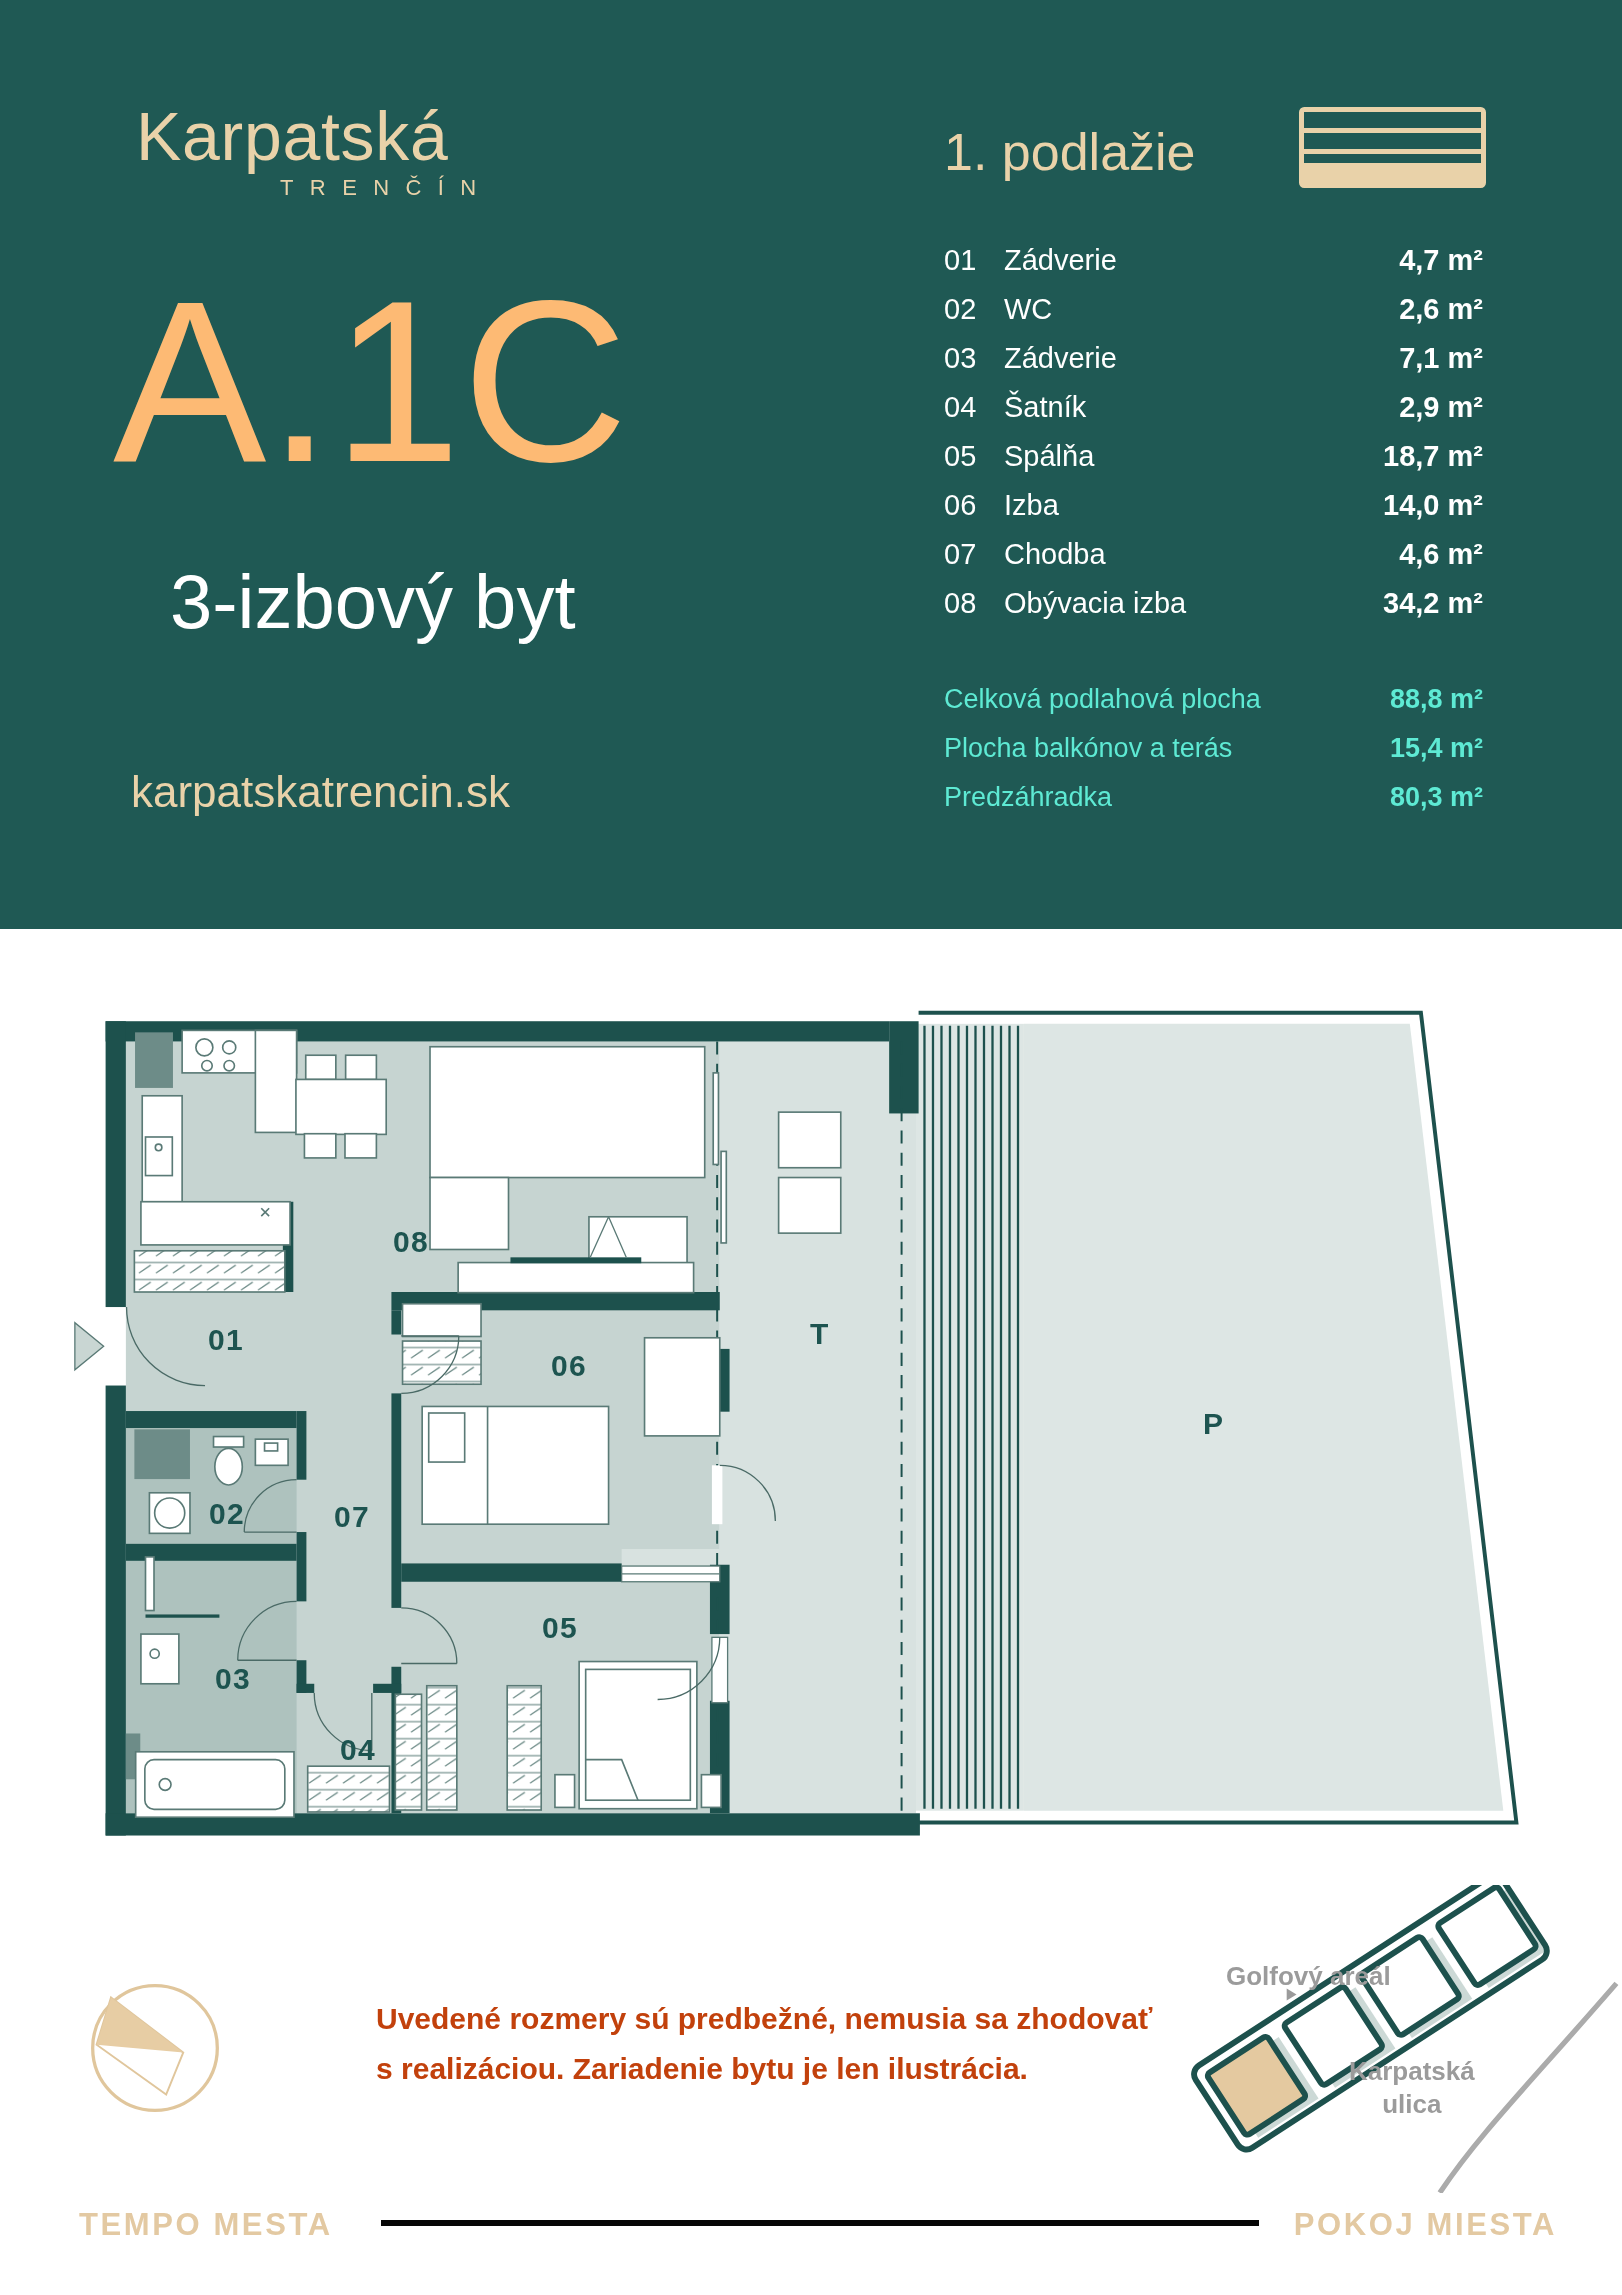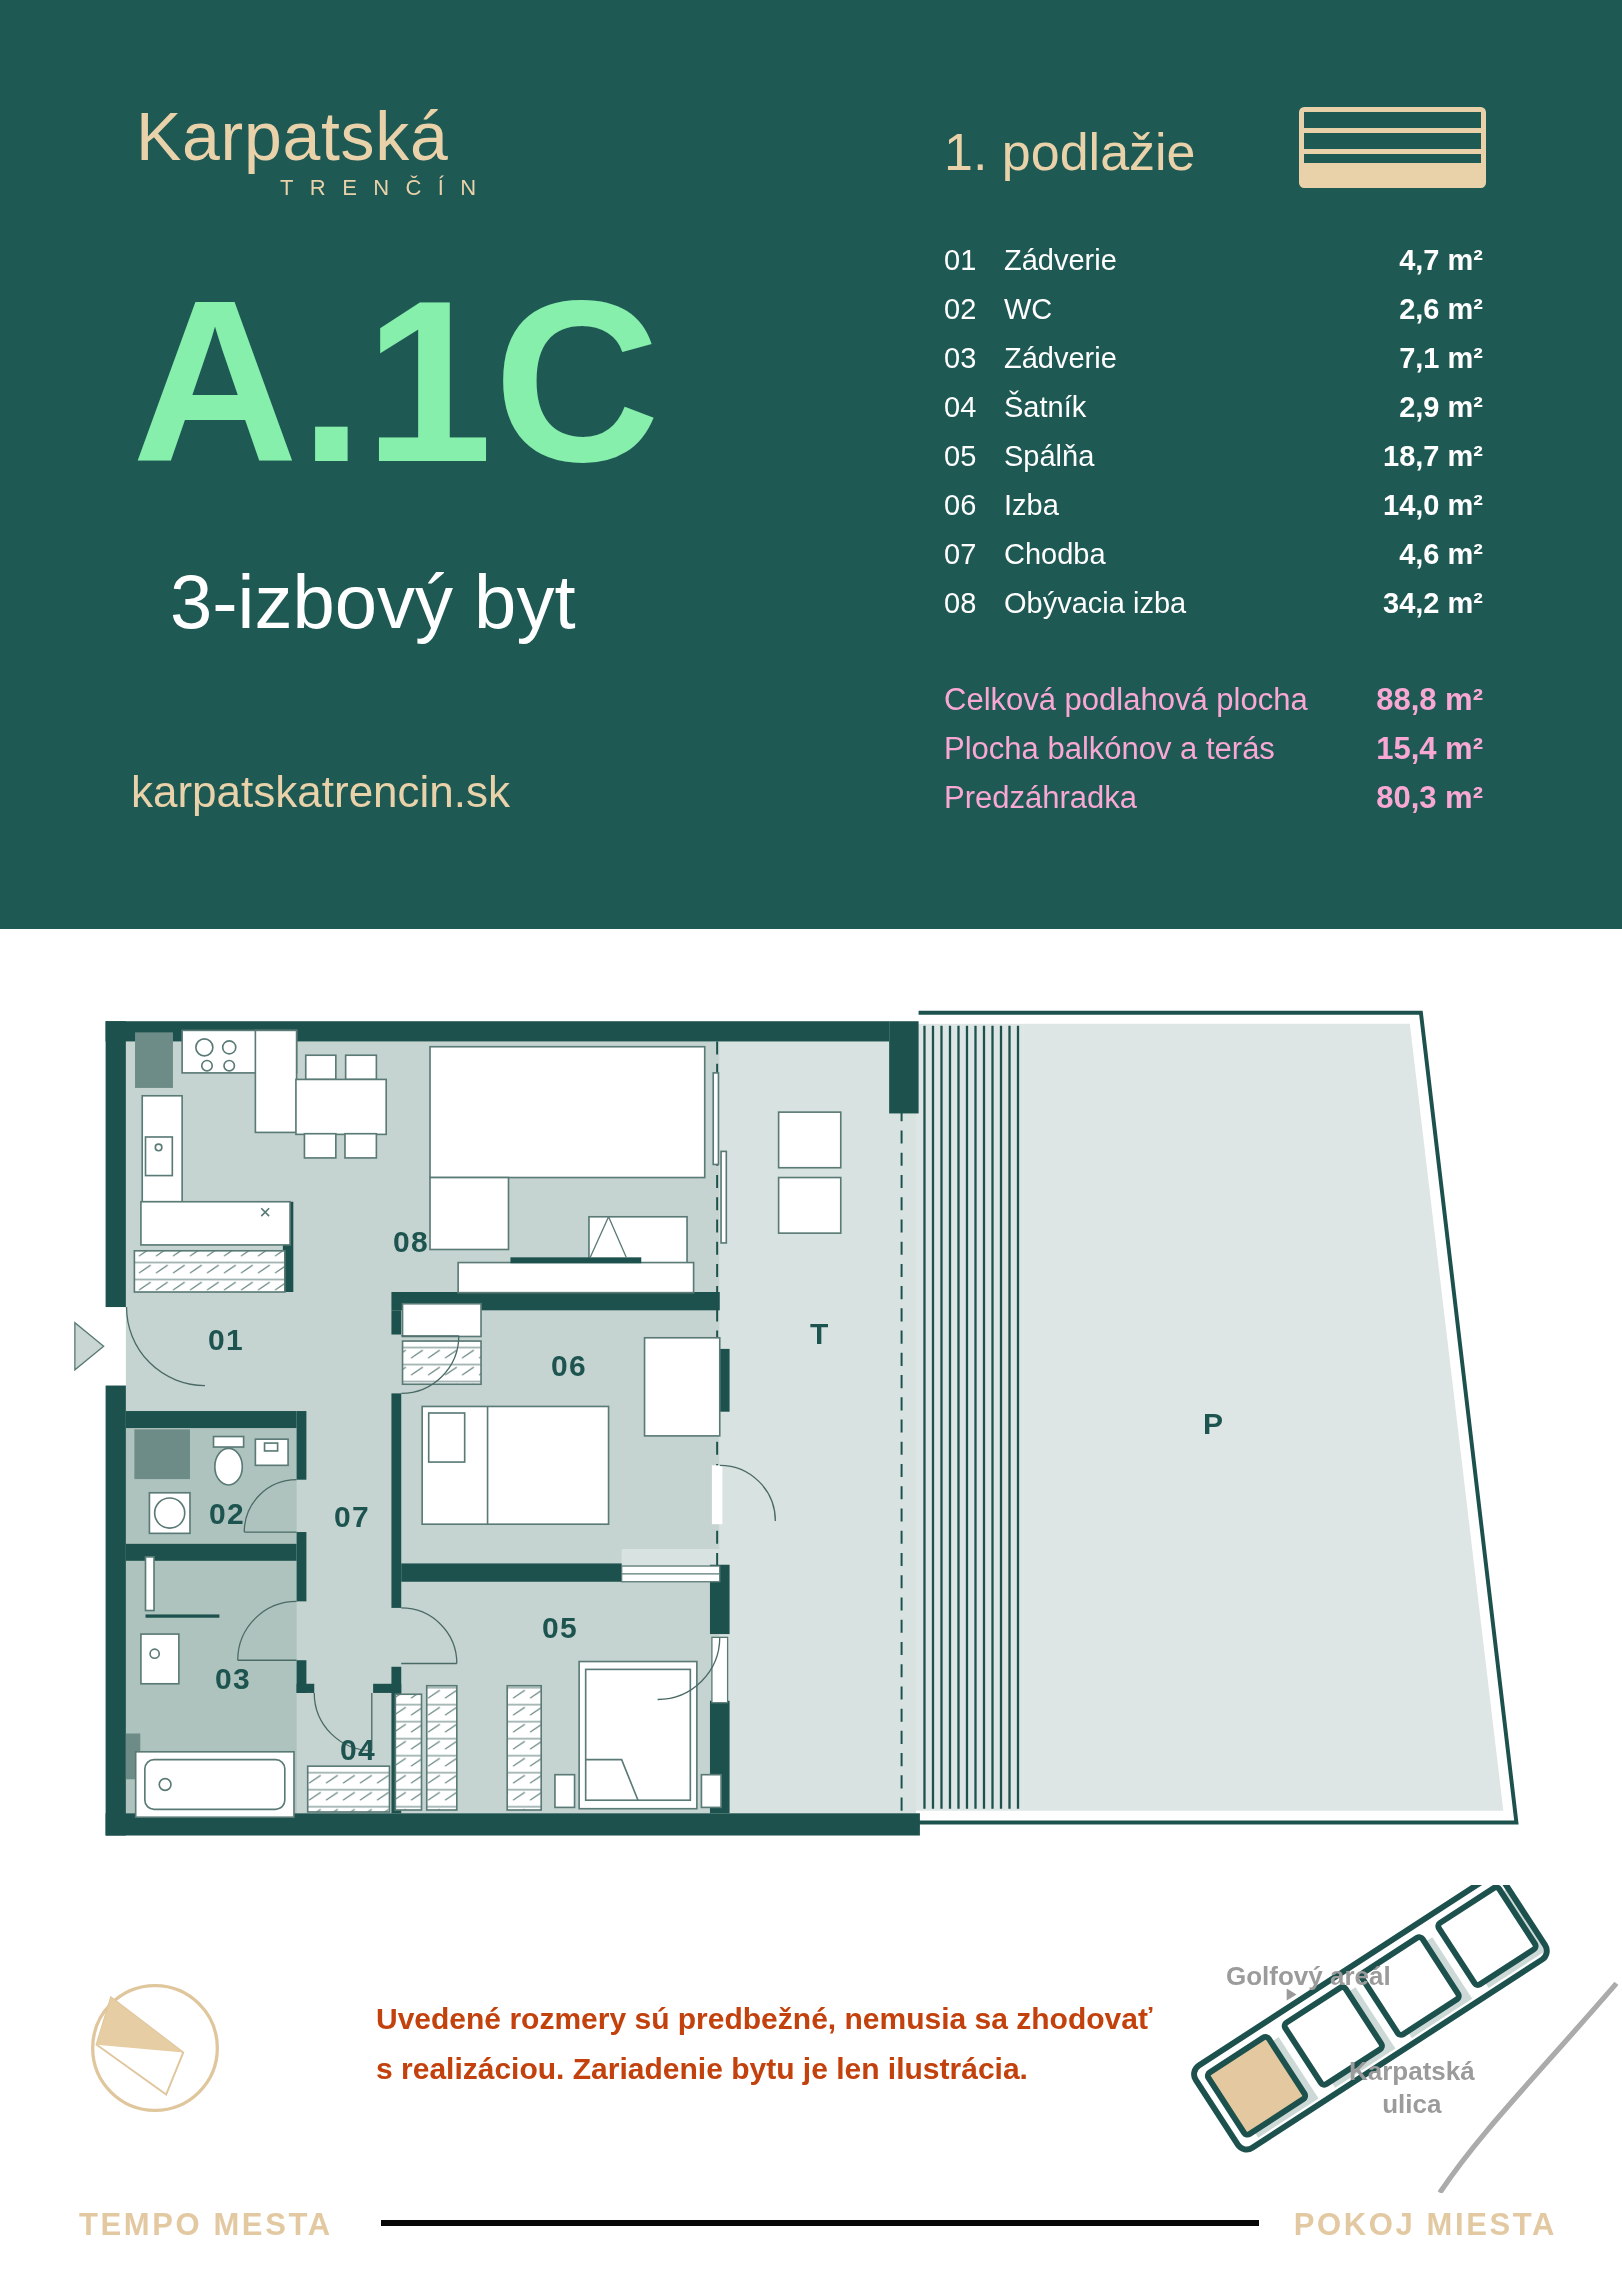--- a/index.html
+++ b/index.html
@@ -3,38 +3,38 @@
 <meta charset="utf-8">
 <style>
   html,body{margin:0;padding:0;background:#ffffff;}
   #page{position:relative;width:1622px;height:2295px;background:#ffffff;overflow:hidden;
         font-family:"Liberation Sans", sans-serif;}
   .abs{position:absolute;}
   
   #header{position:absolute;left:0;top:0;width:1622px;height:929px;}
   .brand{left:136px;top:97px;font-size:68px;font-weight:500;letter-spacing:0.7px;}
   .brand-sub{left:280px;top:175px;font-size:22px;font-weight:500;letter-spacing:16.4px;}
-  .unit{left:132px;top:267px;font-size:230px;font-weight:700;color:#86efac;line-height:1;letter-spacing:1.3px;}
+  .unit{left:113px;top:267px;font-size:230px;font-weight:400;color:#fdba74;line-height:1;letter-spacing:1.3px;}
   .unit-type{left:130px;top:558px;font-size:76px;font-weight:500;color:#ffffff;margin-left:40px;}
   .website{left:131px;top:767px;font-size:44px;font-weight:500;}
   .floor-label{left:944px;top:122px;font-size:52px;font-weight:500;}
   
   #floor-icon{position:absolute;left:1299px;top:107px;width:177px;height:71px;
       border:5.2px solid #e9d2a9;border-radius:5.2px;display:flex;flex-direction:column;}
   #floor-icon .fi-sp{height:15.7px;}
   #floor-icon .fi-ln{height:5.2px;background:#e9d2a9;}
   #floor-icon .fi-bot{flex:1;background:#e9d2a9;}
   
   #room-list{position:absolute;left:944px;top:236px;width:539px;}
   .room-row{height:49px;display:flex;align-items:center;color:#ffffff;font-size:29px;}
   .room-num{width:60px;font-weight:500;}
   .room-name{flex:1;font-weight:400;}
   .room-area{font-weight:700;}
   #totals{position:absolute;left:944px;top:675px;width:539px;}
-  .total-row{height:49px;display:flex;align-items:center;color:#f9a8d4;font-size:31px;justify-content:center;}
+  .total-row{height:49px;display:flex;align-items:center;color:#5eead4;font-size:27px;justify-content:center;}
   .total-label{flex:1;font-weight:500;}
   .total-value{font-weight:700;}
   
   .plan-label{position:absolute;font-size:30px;font-weight:800;color:#1d5450;letter-spacing:1.3px;}
   
   .disclaimer{left:376px;top:1994px;font-size:30px;font-weight:700;color:#c2410c;line-height:50px;}
   .map-label{position:absolute;font-size:26px;font-weight:600;color:#9b9b9b;line-height:33px;text-align:center;}
   .footer-text{font-size:31px;font-weight:600;color:#e3c9a2;letter-spacing:2.6px;}
   #footer-bar{position:absolute;left:381px;top:2220px;width:878px;height:5.9px;background:#060606;}
   .beige{color:#e9d2a9;}

